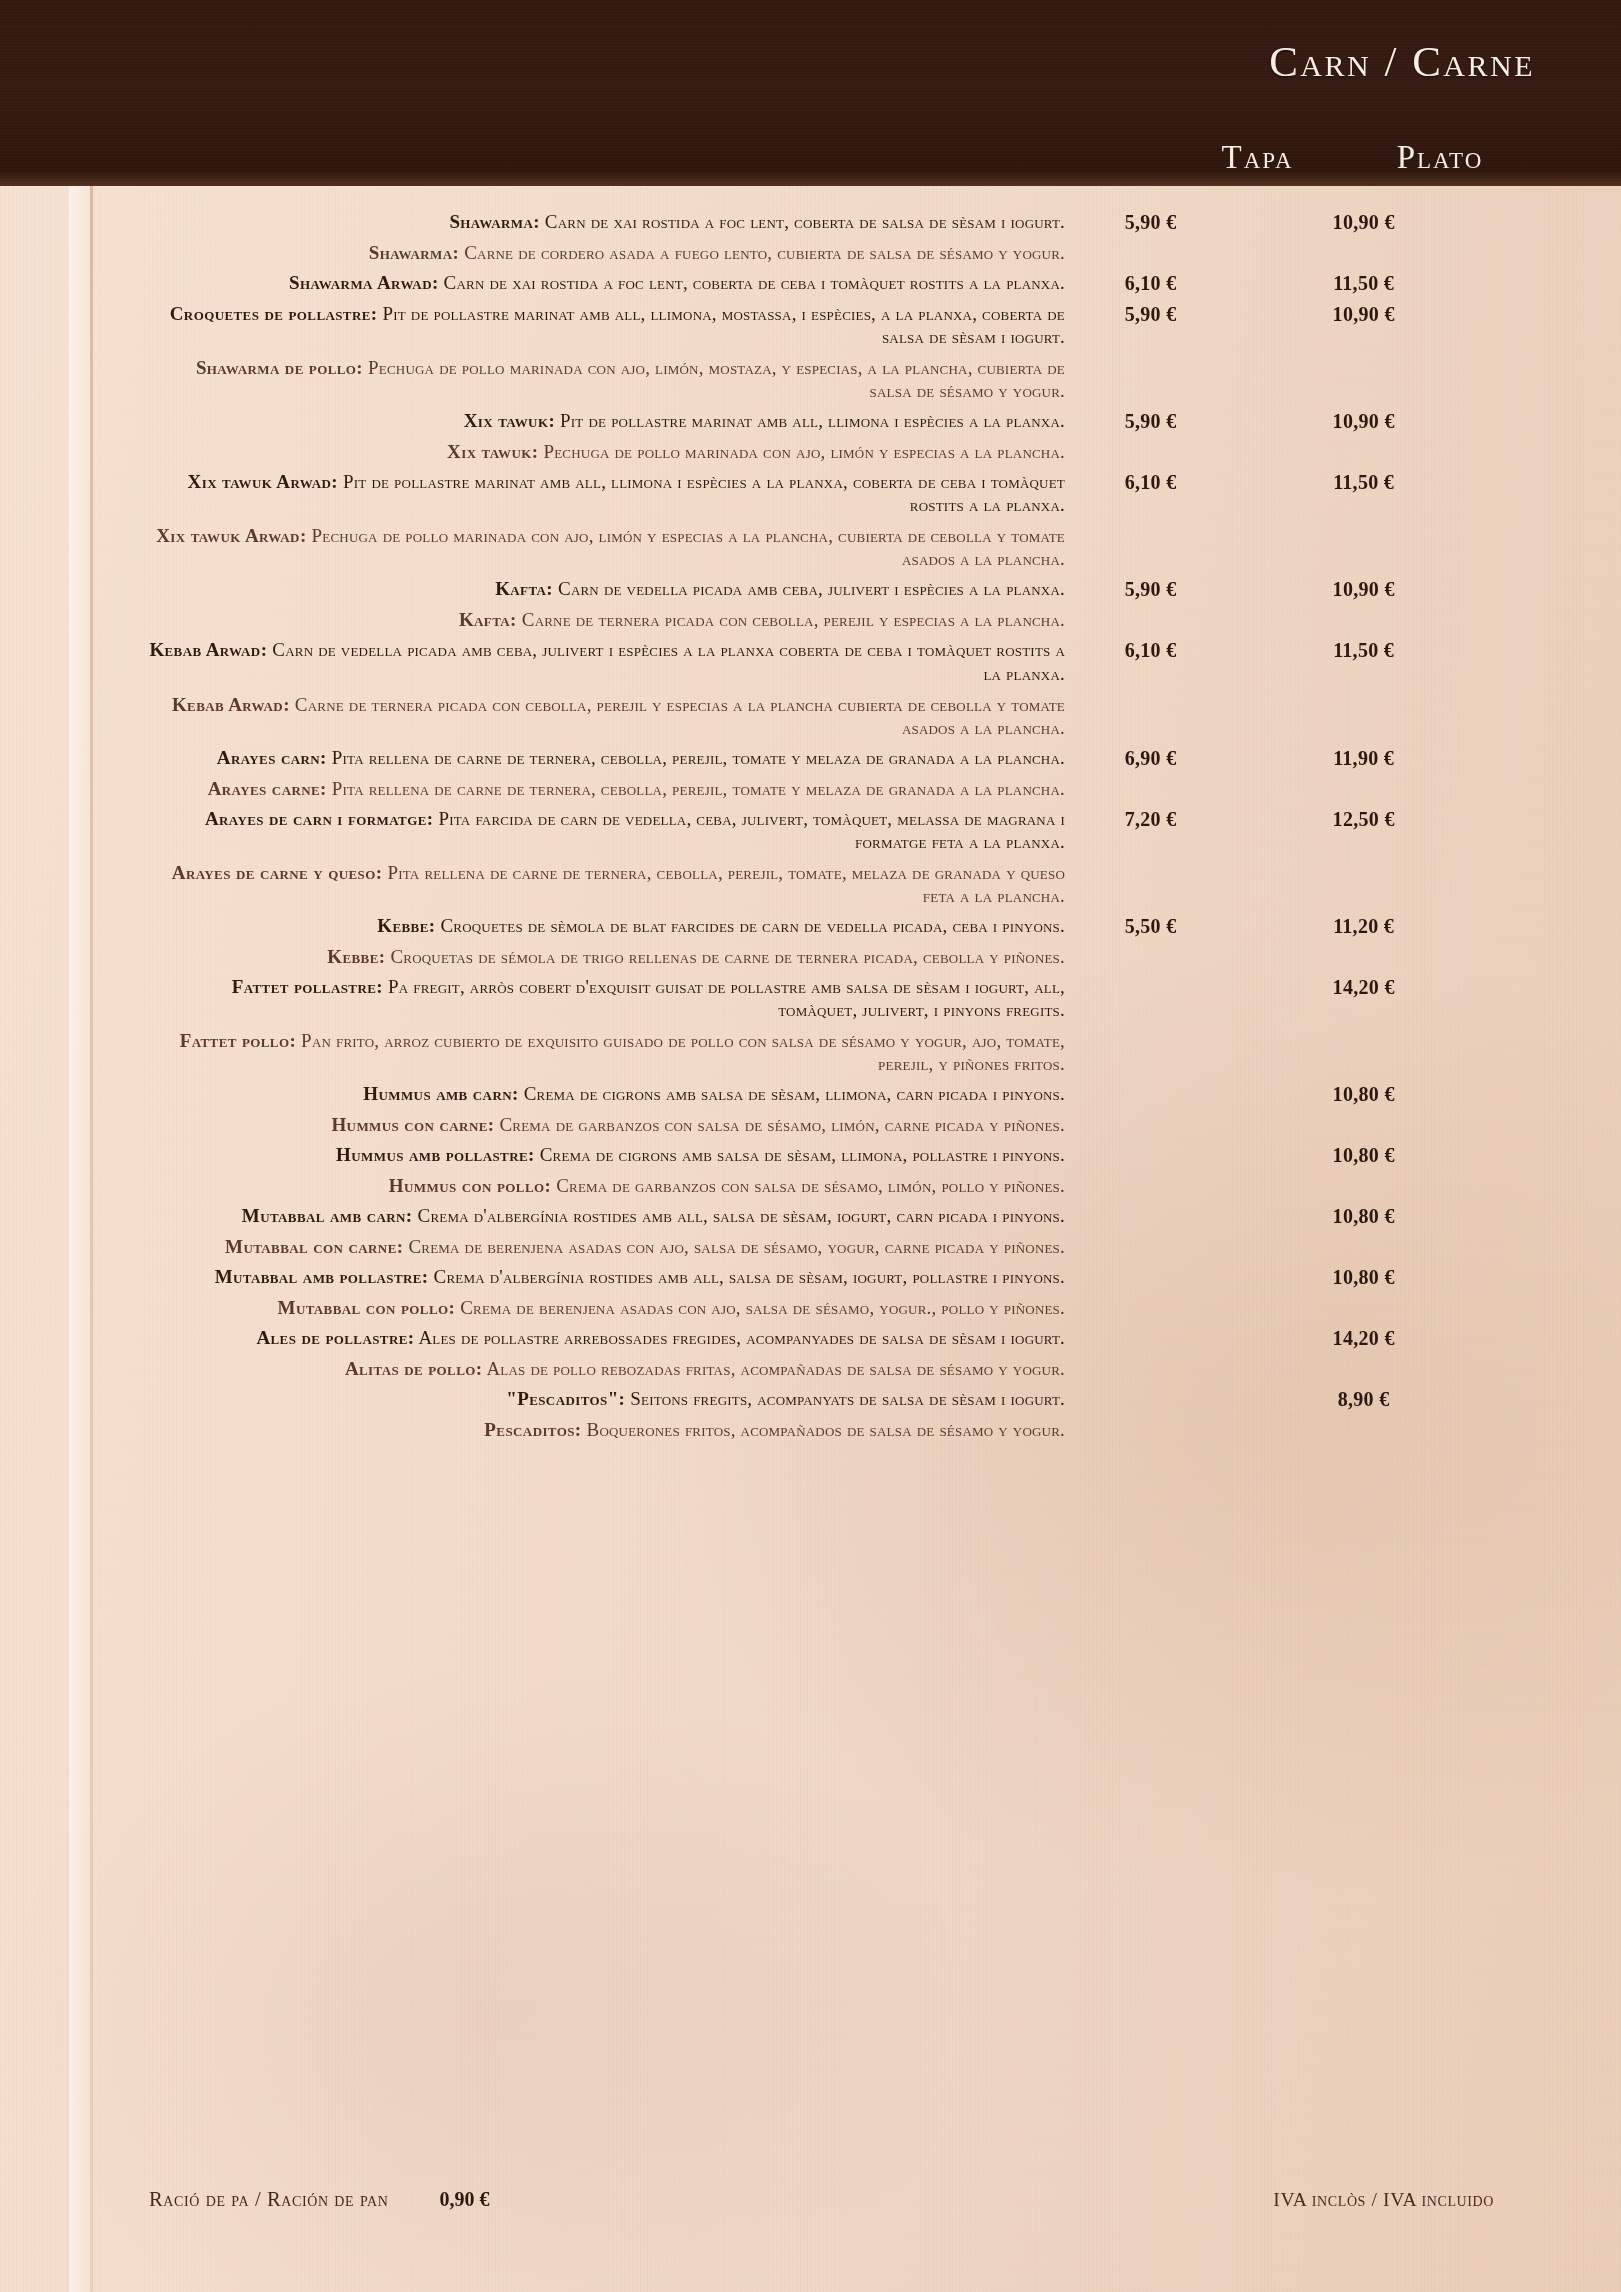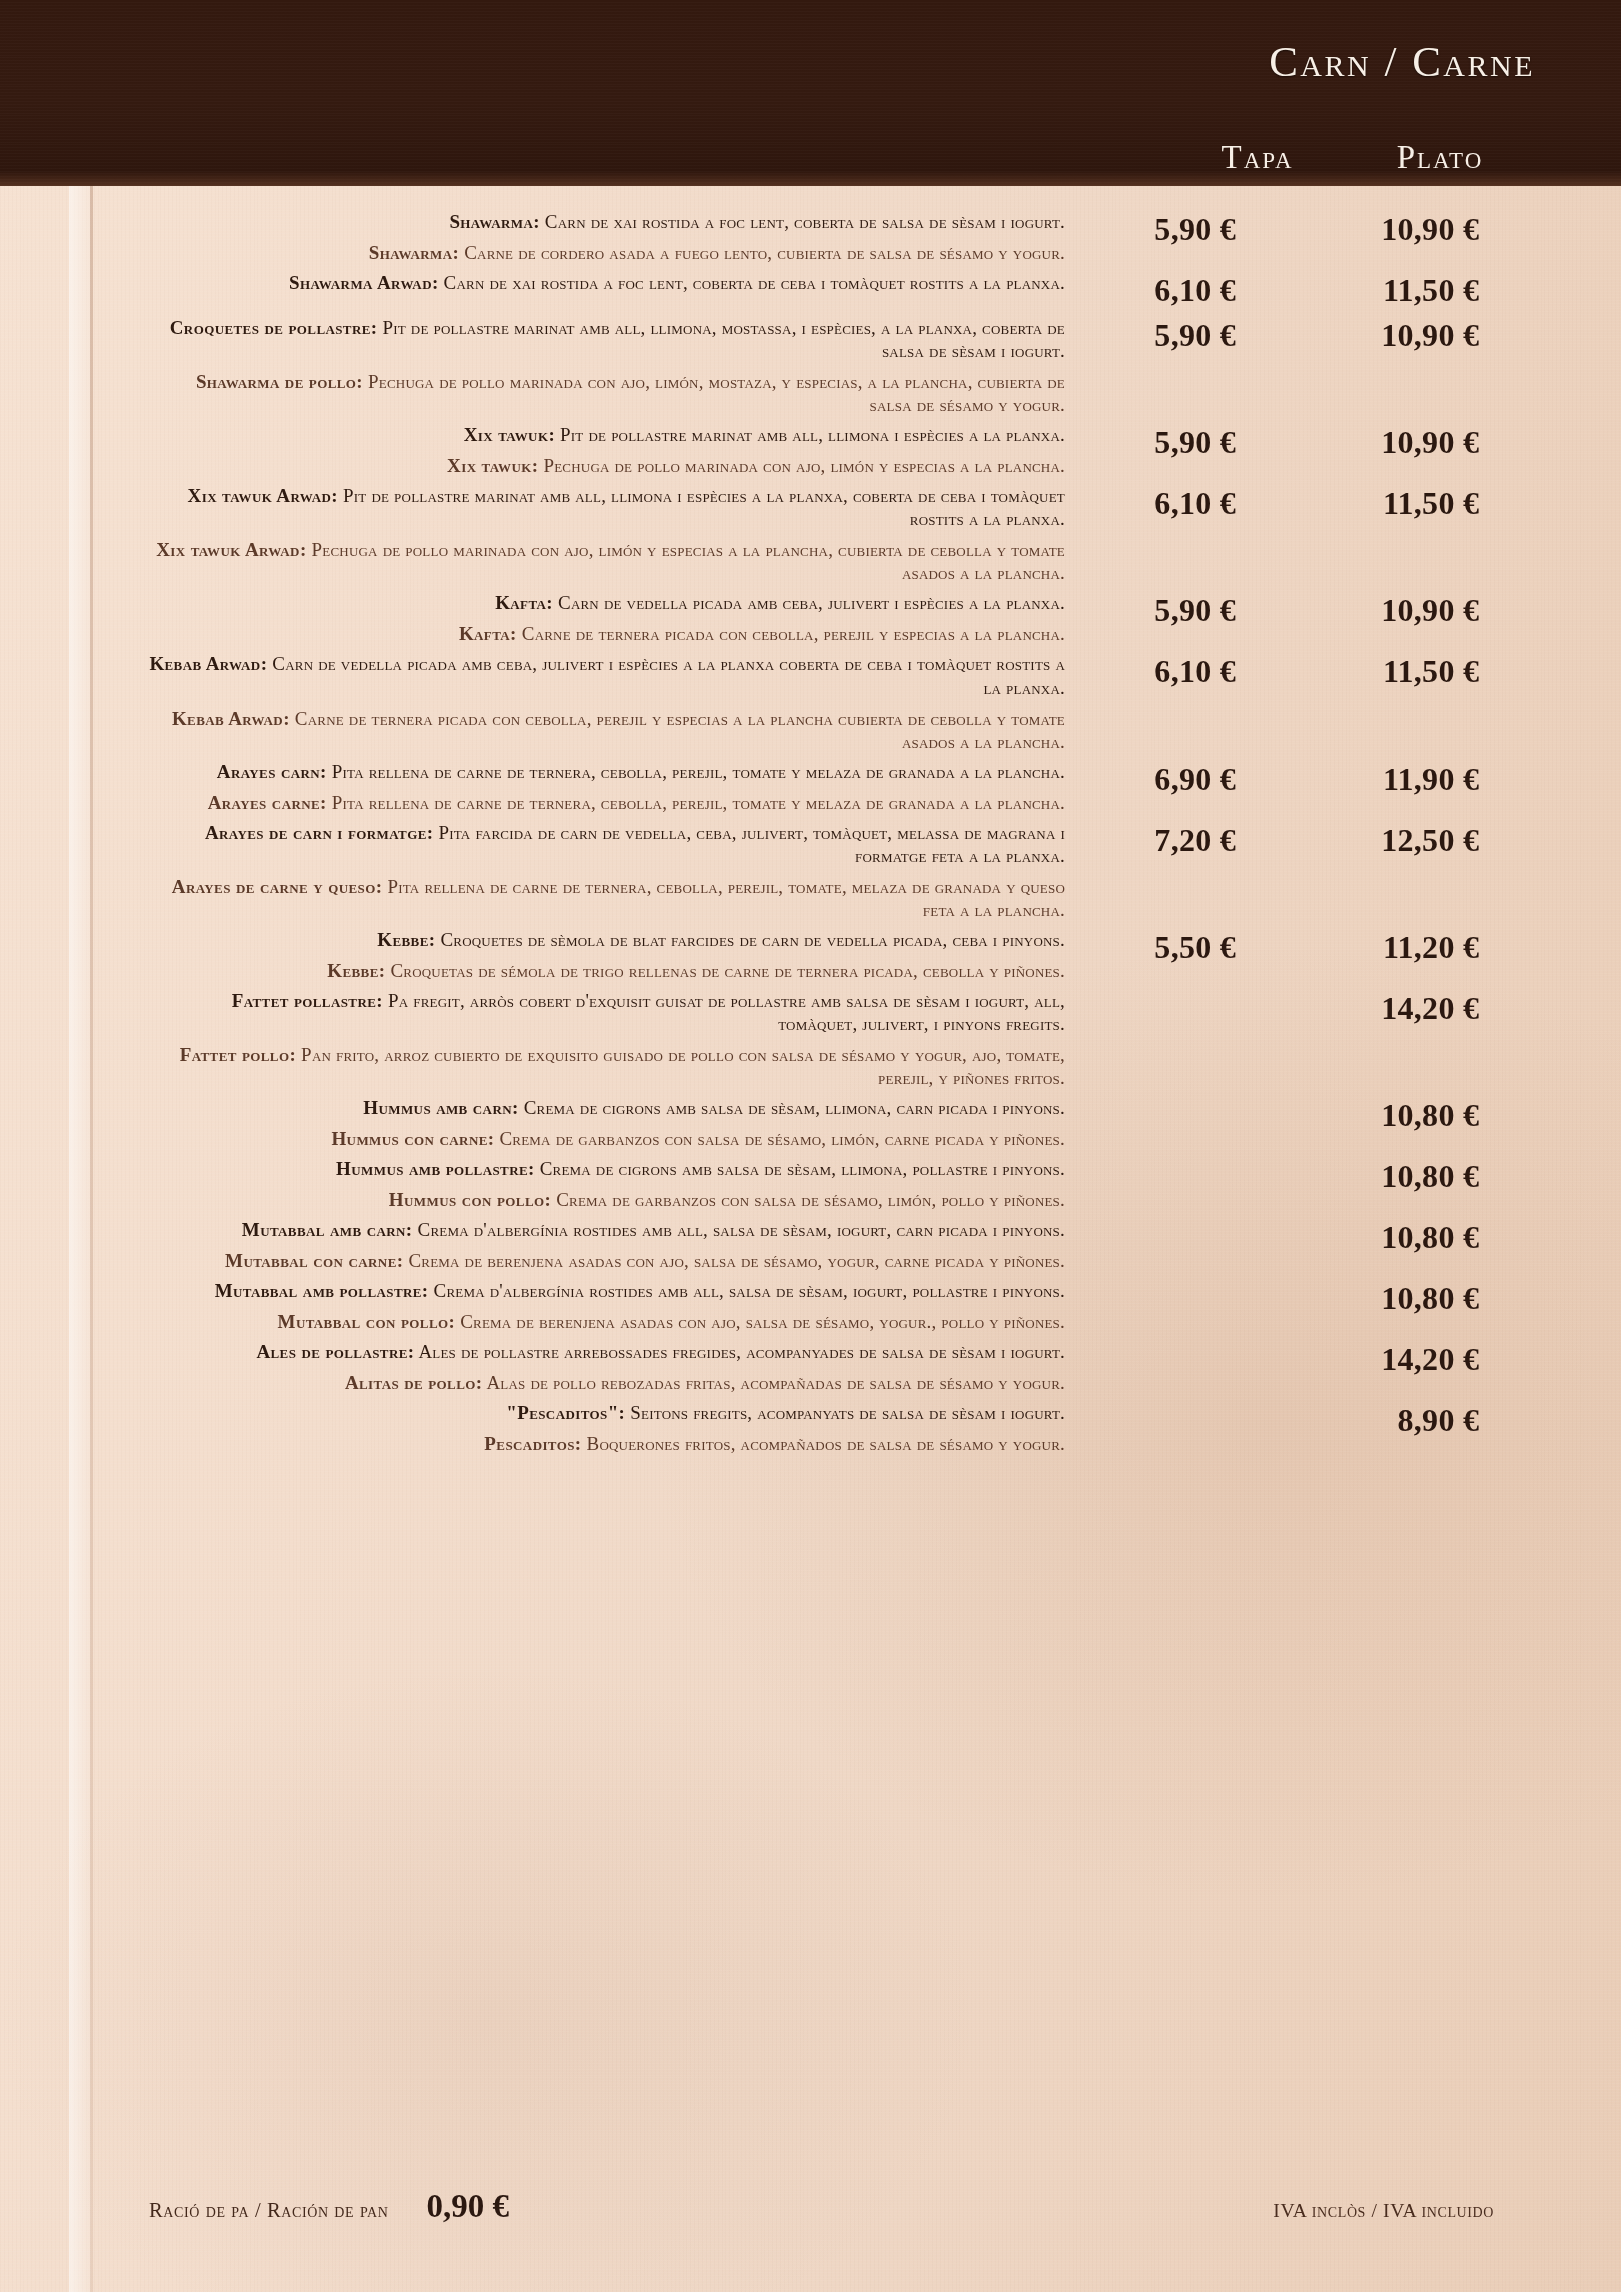--- a/index.html
+++ b/index.html
@@ -88,42 +88,42 @@
   .nm{ font-weight:bold; letter-spacing:0.4px; }
   .line.es .nm{ font-weight:bold; }
   .prices{
     width:428px;
     display:flex;
     align-items:flex-start;
     padding-top:1px;
     font-variant:normal;
   }
   .price{
-    font-size:32px;
+    font-size:20px;
     color:#2b1810;
     font-weight:bold;
     white-space:nowrap;
-    text-align:right;
+    text-align:center;
     letter-spacing:0.3px;
     font-family:"Liberation Serif", serif;
   }
   .price.tapa{width:182px;padding-right:11.8px;}
   .price.plato{width:246px;padding-right:13.7px;}
   .price.empty{color:transparent;}
 
   
   #footer{
     position:absolute;left:149px;top:2188px;width:1345px;
     display:flex;align-items:baseline;
     color:#43281b;
     font-variant:small-caps;
   }
   #bread-label{font-size:20.6px;letter-spacing:0.6px;white-space:nowrap;}
   #bread-price{
-    font-size:33px;font-weight:bold;margin-left:38px;white-space:nowrap;
+    font-size:20px;font-weight:bold;margin-left:51px;white-space:nowrap;
     font-variant:normal;color:#2b1810;
   }
   #iva{
     margin-left:auto;font-size:19.6px;letter-spacing:0.6px;white-space:nowrap;
     color:#4a2d1f;
   }
 </style>
 </head>
 <body>
 

